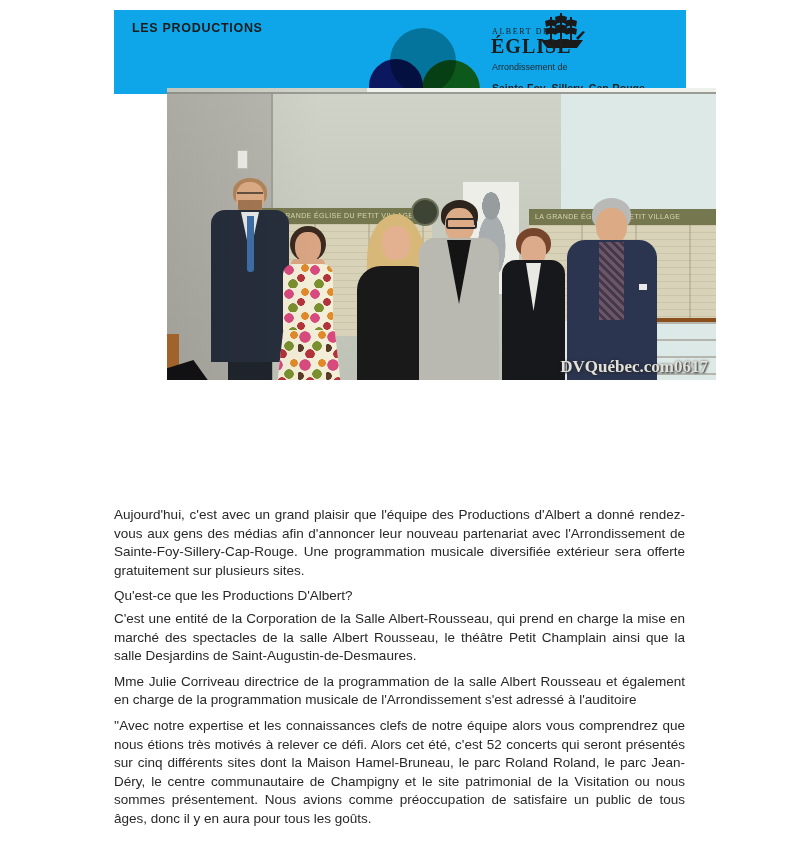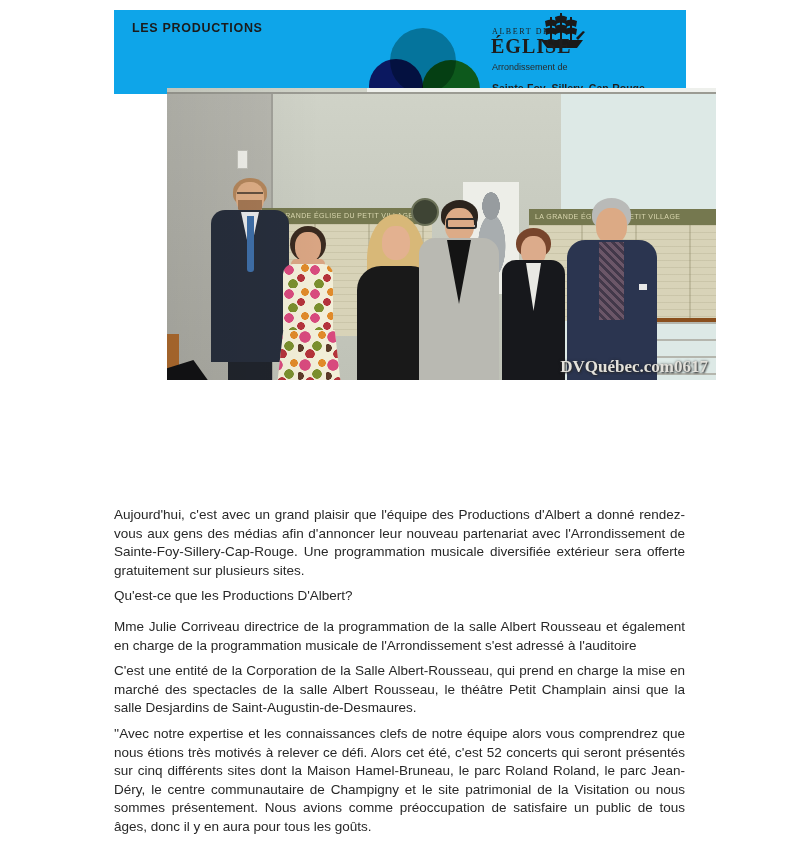--- a/index.html
+++ b/index.html
@@ -63,21 +63,21 @@
          clip-path:polygon(0 6%,55% 0,100% 22%,100% 100%,0 100%);}
   .piano2{position:absolute;left:0;top:352px;width:92px;height:57px;background:#15151a;}
   .shade{position:absolute;inset:0;background:linear-gradient(90deg,rgba(0,0,0,.07),transparent 28%);}
   .wm{position:absolute;right:8px;bottom:3px;font-family:"Liberation Serif",serif;font-weight:700;
       font-size:17px;color:#e3e1db;text-shadow:1px 1px 2px #2a2a2a,0 0 3px rgba(40,40,40,.6);}
   .fig div{position:absolute;}
 
   
   .article{position:absolute;left:114px;top:506px;width:571px;font-size:13.5px;line-height:18.6px;color:#282828;}
   .article p{margin:0 0 7px;text-align:justify;}
-  .article p.tight{margin-bottom:12px;}
+  .article p.tight{margin-bottom:4px;}
   .article b{font-weight:400;}
 </style>
 </head>
 <body>
 
 <div class="page">
 
   <div class="header">
     <div class="brand">
       <div class="l1">LES PRODUCTIONS</div>
@@ -189,18 +189,18 @@
       <div style="left:416px;top:322px;width:56px;height:87px;background:#2a3147;"></div>
     </div>
 
     <div class="shade"></div>
     <div class="wm">DVQuébec.com0617</div>
   </div>
 
   <div class="article">
       <p><span>Aujourd'hui, c'est avec un grand plaisir que l'équipe des Productions d'Albert a donné rendez-vous aux gens des médias afin d'annoncer leur nouveau partenariat avec l'Arrondissement de Sainte-Foy-Sillery-Cap-Rouge. Une programmation musicale diversifiée extérieur sera offerte gratuitement sur plusieurs sites.</span></p>
       <p class="tight"><span>Qu'est-ce que les Productions D'Albert?</span></p>
+      <p><span>C'est une entité de la Corporation de la Salle Albert-Rousseau, qui prend en charge la mise en marché des spectacles de la salle Albert Rousseau, le théâtre Petit Champlain ainsi que la salle Desjardins de Saint-Augustin-de-Desmaures.</span></p>
       <p><span>Mme Julie Corriveau directrice de la programmation de la salle Albert Rousseau et également en charge de la programmation musicale de l'Arrondissement s'est adressé à l'auditoire</span></p>
-      <p><span>C'est une entité de la Corporation de la Salle Albert-Rousseau, qui prend en charge la mise en marché des spectacles de la salle Albert Rousseau, le théâtre Petit Champlain ainsi que la salle Desjardins de Saint-Augustin-de-Desmaures.</span></p>
       <p><span>''Avec notre expertise et les connaissances clefs de notre équipe alors vous comprendrez que nous étions très motivés à relever ce défi. Alors cet été, c'est 52 concerts qui seront présentés sur cinq différents sites dont la </span><b>Maison Hamel-Bruneau,</b><span> le parc </span><b>Roland Roland,</b><span> le parc </span><b>Jean-Déry,</b><span> le </span><b>centre communautaire de Champigny et le site patrimonial de la Visitation</b><span> ou nous sommes présentement. Nous avions comme préoccupation de satisfaire un public de tous âges, donc il y en aura pour tous les goûts.</span></p>
     </div>
 
 </div>
 
 </body></html>

